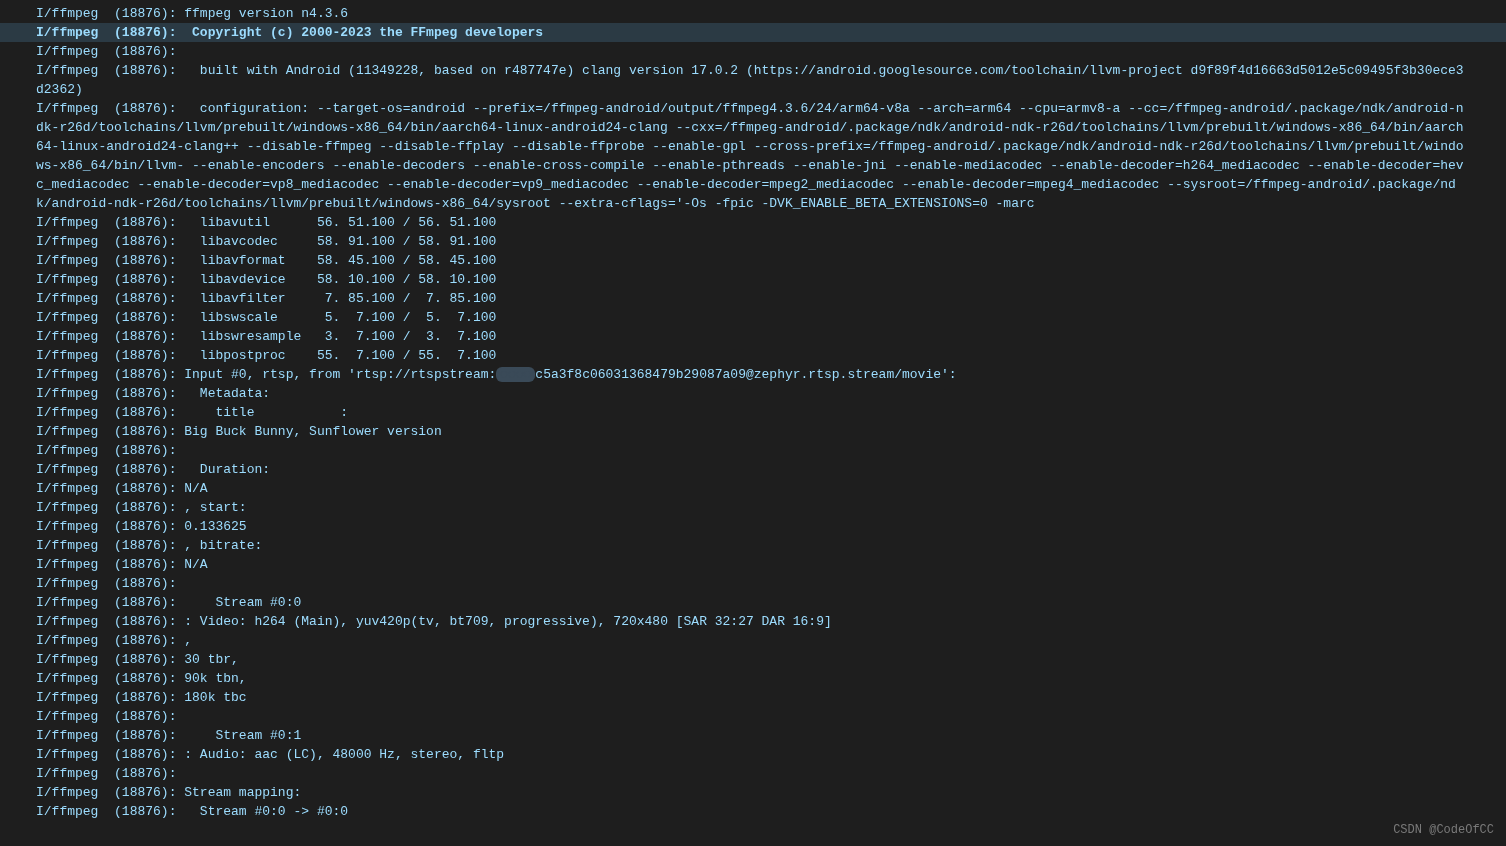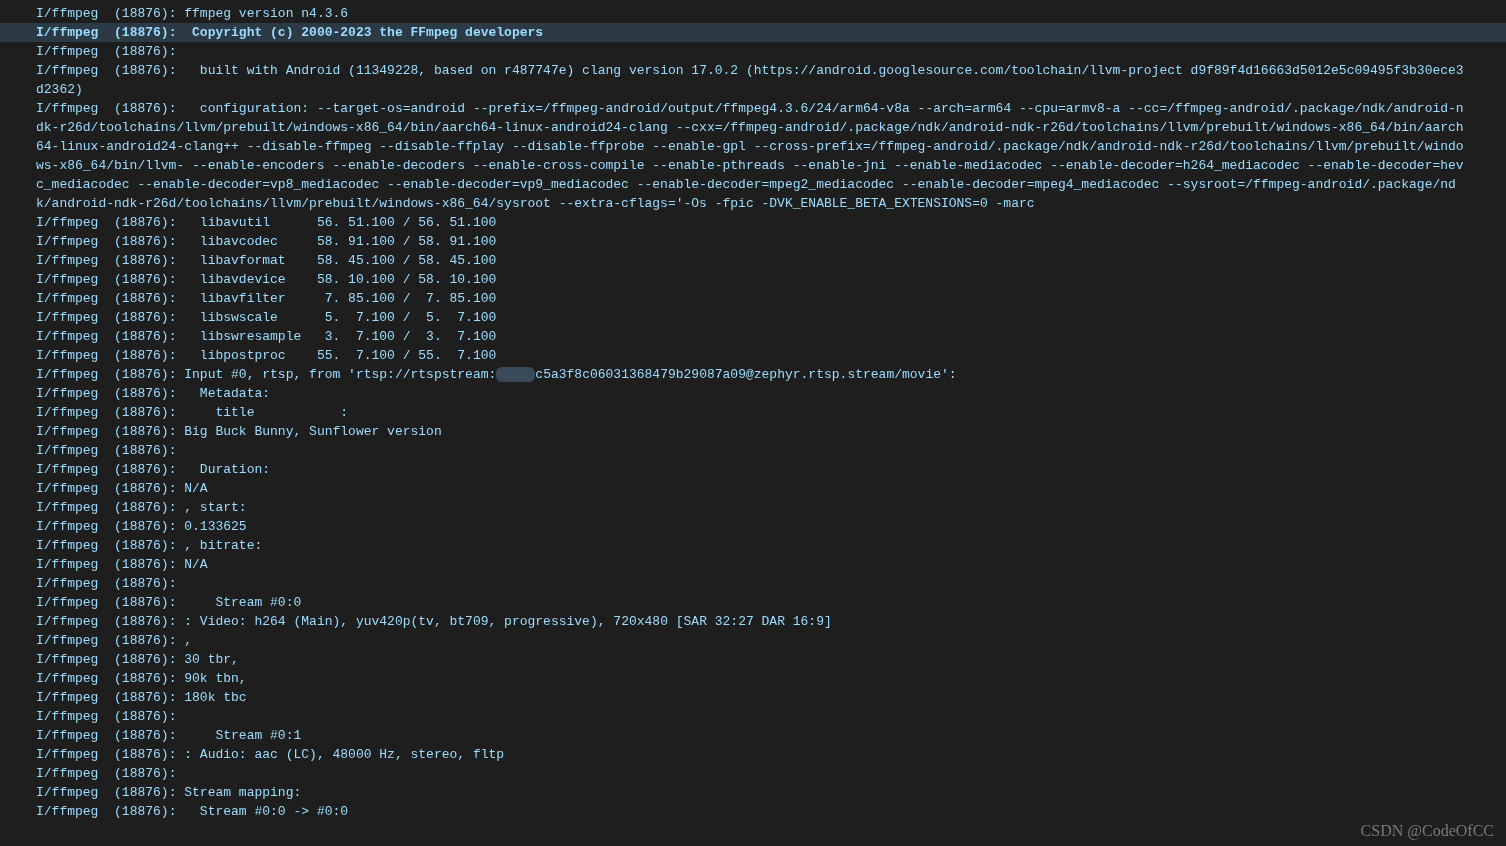--- a/index.html
+++ b/index.html
@@ -37,22 +37,22 @@
   .redact {
     background: #3a4a58;
     color: #3a4a58;
     border-radius: 6px;
   }
   .watermark {
     position: fixed;
     right: 12px;
     bottom: 6px;
     color: #8a8a8a;
-    font-family: Liberation Serif, serif;
-    font-size: 16px;
+    font-family: Liberation Mono, monospace;
+    font-size: 12px;
     opacity: 0.85;
   }
 </style>
 </head>
 <body>
 
 <div class="log" id="log"><div class="line"><span class="tag">I/ffmpeg</span>  <span class="pid">(18876):</span><span class="msg"> ffmpeg version n4.3.6</span></div><div class="line highlight"><span class="tag">I/ffmpeg</span>  <span class="pid">(18876):</span><span class="msg">  Copyright (c) 2000-2023 the FFmpeg developers</span></div><div class="line"><span class="tag">I/ffmpeg</span>  <span class="pid">(18876):</span><span class="msg"></span></div><div class="line"><span class="tag">I/ffmpeg</span>  <span class="pid">(18876):</span><span class="msg">   built with Android (11349228, based on r487747e) clang version 17.0.2 (https://android.googlesource.com/toolchain/llvm-project d9f89f4d16663d5012e5c09495f3b30ece3d2362)</span></div><div class="line"><span class="tag">I/ffmpeg</span>  <span class="pid">(18876):</span><span class="msg">   configuration: --target-os=android --prefix=/ffmpeg-android/output/ffmpeg4.3.6/24/arm64-v8a --arch=arm64 --cpu=armv8-a --cc=/ffmpeg-android/.package/ndk/android-ndk-r26d/toolchains/llvm/prebuilt/windows-x86_64/bin/aarch64-linux-android24-clang --cxx=/ffmpeg-android/.package/ndk/android-ndk-r26d/toolchains/llvm/prebuilt/windows-x86_64/bin/aarch64-linux-android24-clang++ --disable-ffmpeg --disable-ffplay --disable-ffprobe --enable-gpl --cross-prefix=/ffmpeg-android/.package/ndk/android-ndk-r26d/toolchains/llvm/prebuilt/windows-x86_64/bin/llvm- --enable-encoders --enable-decoders --enable-cross-compile --enable-pthreads --enable-jni --enable-mediacodec --enable-decoder=h264_mediacodec --enable-decoder=hevc_mediacodec --enable-decoder=vp8_mediacodec --enable-decoder=vp9_mediacodec --enable-decoder=mpeg2_mediacodec --enable-decoder=mpeg4_mediacodec --sysroot=/ffmpeg-android/.package/ndk/android-ndk-r26d/toolchains/llvm/prebuilt/windows-x86_64/sysroot --extra-cflags='-Os -fpic -DVK_ENABLE_BETA_EXTENSIONS=0 -marc</span></div><div class="line"><span class="tag">I/ffmpeg</span>  <span class="pid">(18876):</span><span class="msg">   libavutil      56. 51.100 / 56. 51.100</span></div><div class="line"><span class="tag">I/ffmpeg</span>  <span class="pid">(18876):</span><span class="msg">   libavcodec     58. 91.100 / 58. 91.100</span></div><div class="line"><span class="tag">I/ffmpeg</span>  <span class="pid">(18876):</span><span class="msg">   libavformat    58. 45.100 / 58. 45.100</span></div><div class="line"><span class="tag">I/ffmpeg</span>  <span class="pid">(18876):</span><span class="msg">   libavdevice    58. 10.100 / 58. 10.100</span></div><div class="line"><span class="tag">I/ffmpeg</span>  <span class="pid">(18876):</span><span class="msg">   libavfilter     7. 85.100 /  7. 85.100</span></div><div class="line"><span class="tag">I/ffmpeg</span>  <span class="pid">(18876):</span><span class="msg">   libswscale      5.  7.100 /  5.  7.100</span></div><div class="line"><span class="tag">I/ffmpeg</span>  <span class="pid">(18876):</span><span class="msg">   libswresample   3.  7.100 /  3.  7.100</span></div><div class="line"><span class="tag">I/ffmpeg</span>  <span class="pid">(18876):</span><span class="msg">   libpostproc    55.  7.100 / 55.  7.100</span></div><div class="line"><span class="tag">I/ffmpeg</span>  <span class="pid">(18876):</span><span class="msg"> Input #0, rtsp, from 'rtsp://rtspstream:<span class="redact">xxxxx</span>c5a3f8c06031368479b29087a09@zephyr.rtsp.stream/movie':</span></div><div class="line"><span class="tag">I/ffmpeg</span>  <span class="pid">(18876):</span><span class="msg">   Metadata:</span></div><div class="line"><span class="tag">I/ffmpeg</span>  <span class="pid">(18876):</span><span class="msg">     title           :</span></div><div class="line"><span class="tag">I/ffmpeg</span>  <span class="pid">(18876):</span><span class="msg"> Big Buck Bunny, Sunflower version</span></div><div class="line"><span class="tag">I/ffmpeg</span>  <span class="pid">(18876):</span><span class="msg"></span></div><div class="line"><span class="tag">I/ffmpeg</span>  <span class="pid">(18876):</span><span class="msg">   Duration:</span></div><div class="line"><span class="tag">I/ffmpeg</span>  <span class="pid">(18876):</span><span class="msg"> N/A</span></div><div class="line"><span class="tag">I/ffmpeg</span>  <span class="pid">(18876):</span><span class="msg"> , start:</span></div><div class="line"><span class="tag">I/ffmpeg</span>  <span class="pid">(18876):</span><span class="msg"> 0.133625</span></div><div class="line"><span class="tag">I/ffmpeg</span>  <span class="pid">(18876):</span><span class="msg"> , bitrate:</span></div><div class="line"><span class="tag">I/ffmpeg</span>  <span class="pid">(18876):</span><span class="msg"> N/A</span></div><div class="line"><span class="tag">I/ffmpeg</span>  <span class="pid">(18876):</span><span class="msg"></span></div><div class="line"><span class="tag">I/ffmpeg</span>  <span class="pid">(18876):</span><span class="msg">     Stream #0:0</span></div><div class="line"><span class="tag">I/ffmpeg</span>  <span class="pid">(18876):</span><span class="msg"> : Video: h264 (Main), yuv420p(tv, bt709, progressive), 720x480 [SAR 32:27 DAR 16:9]</span></div><div class="line"><span class="tag">I/ffmpeg</span>  <span class="pid">(18876):</span><span class="msg"> ,</span></div><div class="line"><span class="tag">I/ffmpeg</span>  <span class="pid">(18876):</span><span class="msg"> 30 tbr,</span></div><div class="line"><span class="tag">I/ffmpeg</span>  <span class="pid">(18876):</span><span class="msg"> 90k tbn,</span></div><div class="line"><span class="tag">I/ffmpeg</span>  <span class="pid">(18876):</span><span class="msg"> 180k tbc</span></div><div class="line"><span class="tag">I/ffmpeg</span>  <span class="pid">(18876):</span><span class="msg"></span></div><div class="line"><span class="tag">I/ffmpeg</span>  <span class="pid">(18876):</span><span class="msg">     Stream #0:1</span></div><div class="line"><span class="tag">I/ffmpeg</span>  <span class="pid">(18876):</span><span class="msg"> : Audio: aac (LC), 48000 Hz, stereo, fltp</span></div><div class="line"><span class="tag">I/ffmpeg</span>  <span class="pid">(18876):</span><span class="msg"></span></div><div class="line"><span class="tag">I/ffmpeg</span>  <span class="pid">(18876):</span><span class="msg"> Stream mapping:</span></div><div class="line"><span class="tag">I/ffmpeg</span>  <span class="pid">(18876):</span><span class="msg">   Stream #0:0 -&gt; #0:0</span></div></div>
 
 <div class="watermark">CSDN @CodeOfCC</div>
 

